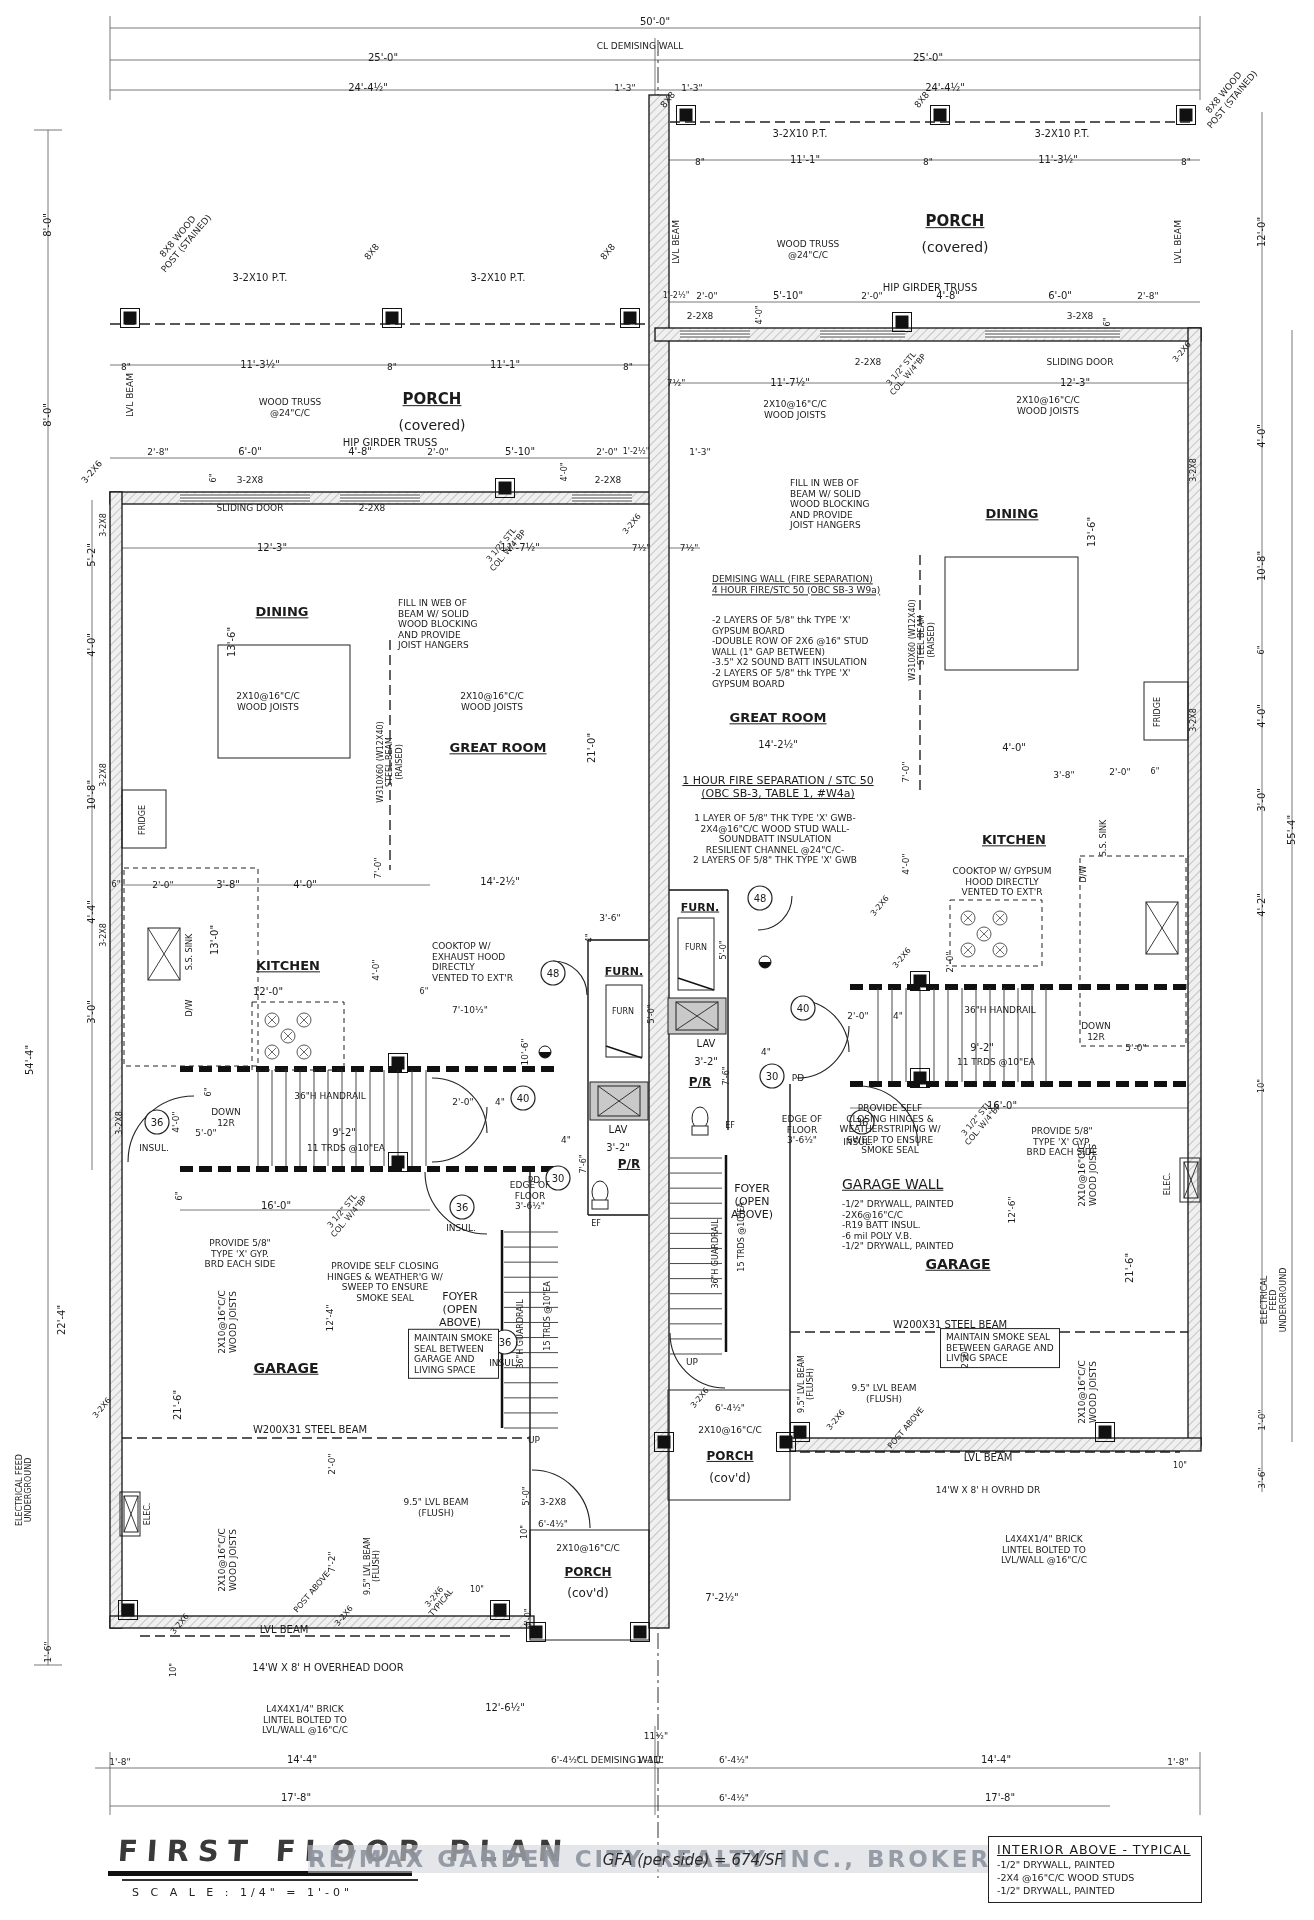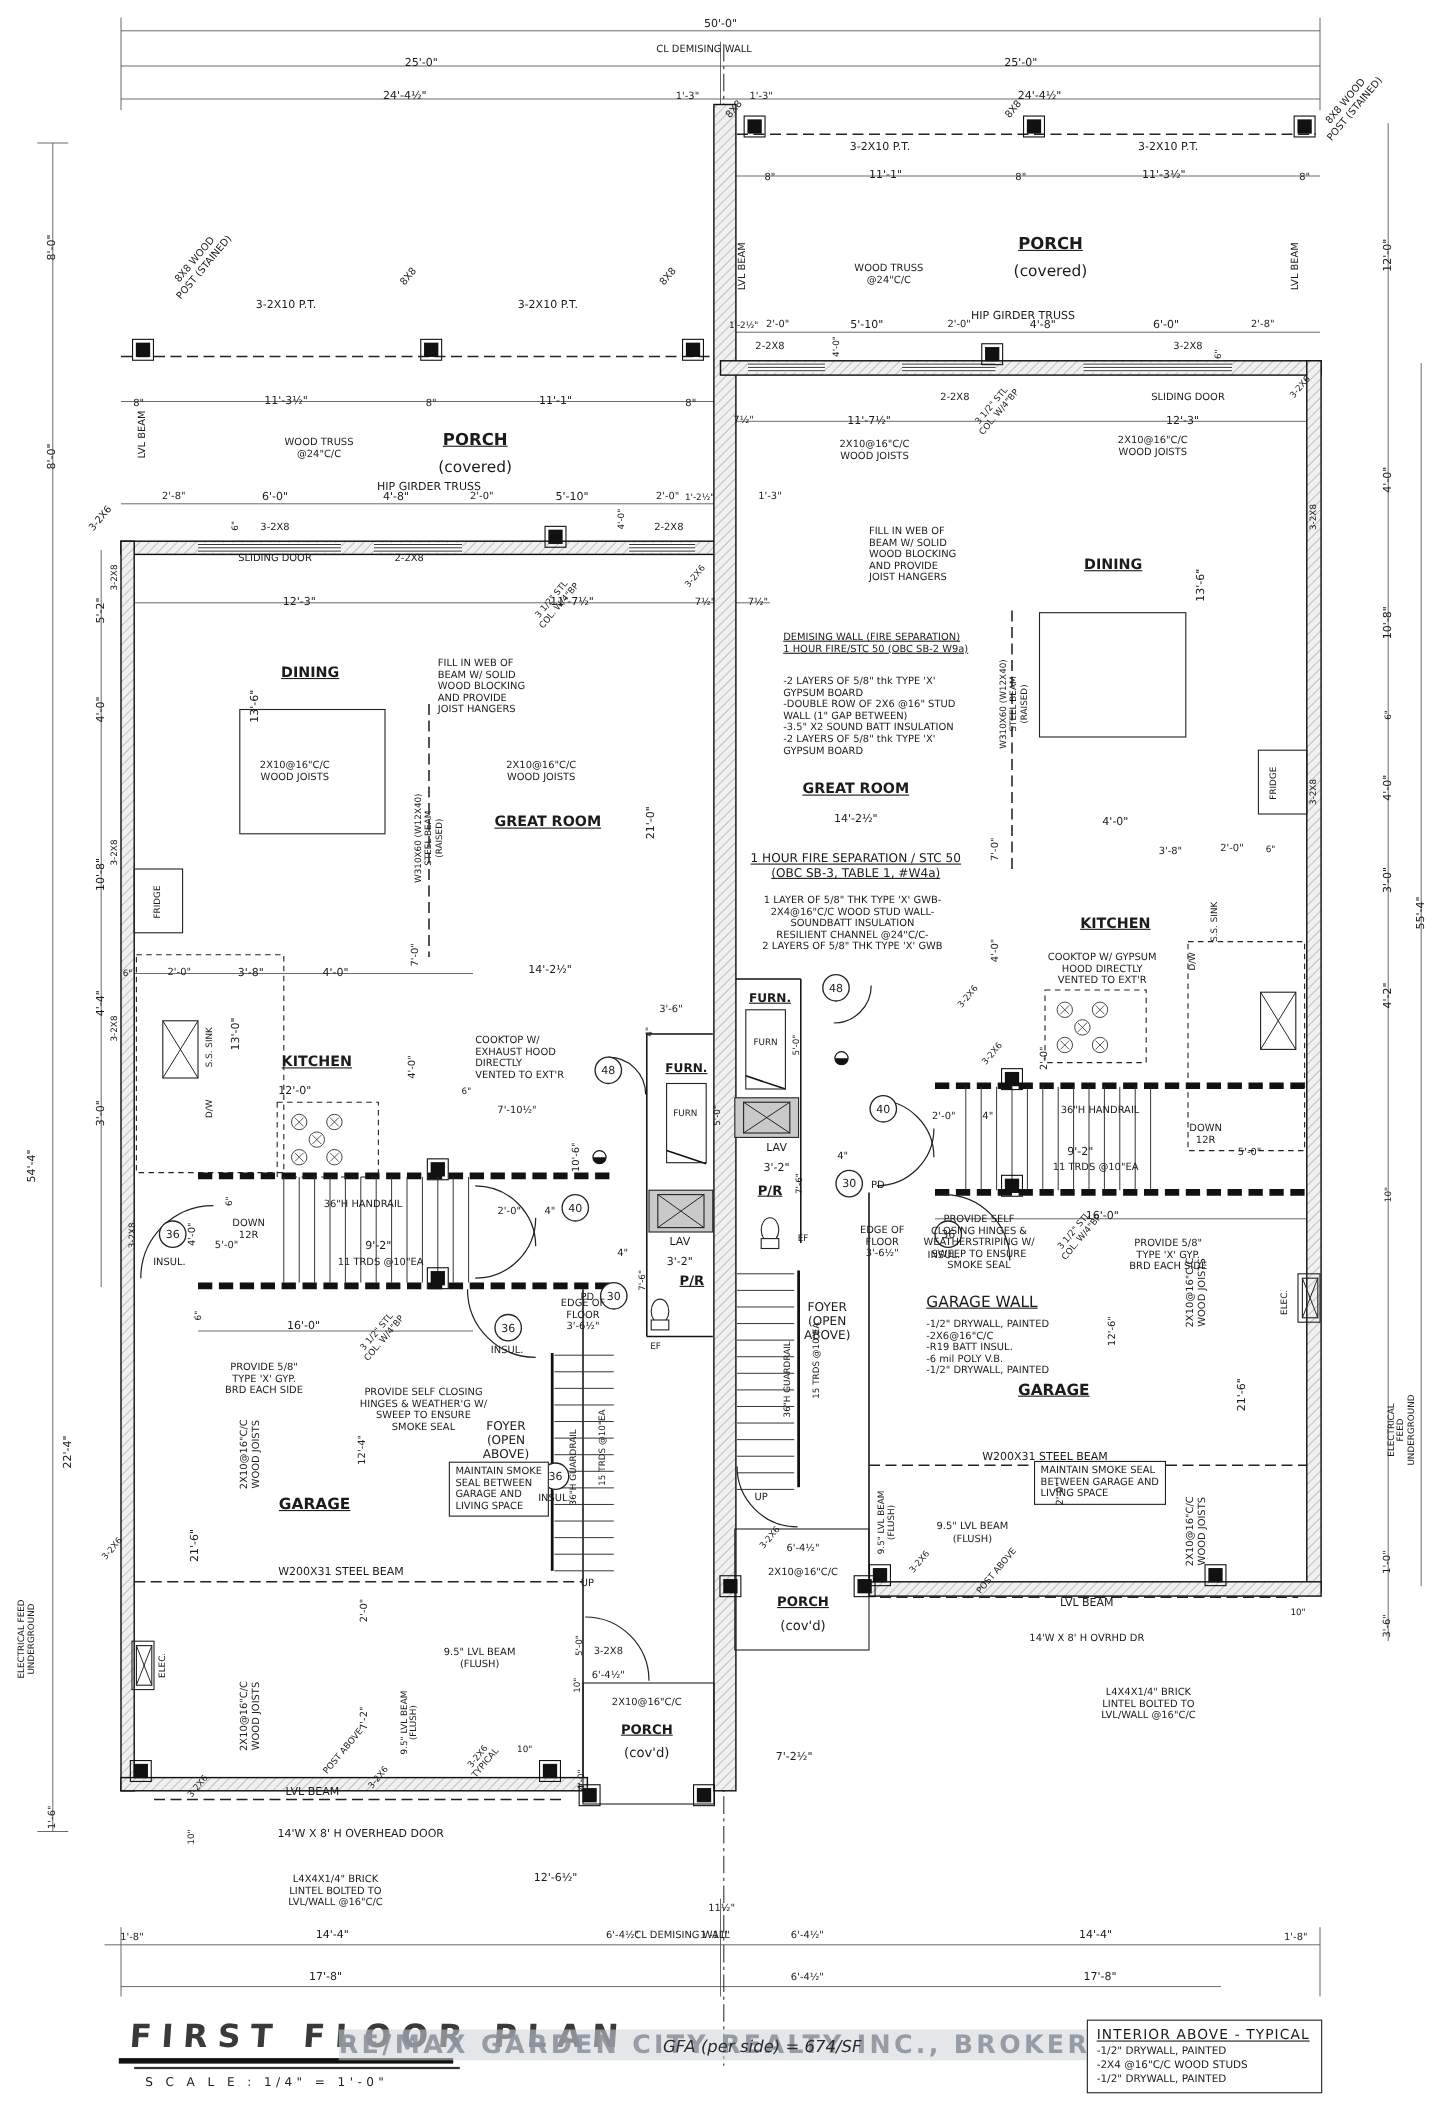--- a/index.html
+++ b/index.html
@@ -555,21 +555,21 @@
       <div class="lbl" style="font-size: 9px; left: 1048px; top: 406px; text-align: center; transform: translate(-50%, -50%);">2X10@16"C/C
 WOOD JOISTS</div>
       <div class="lbl" style="font-size: 13px; text-decoration: underline; left: 1012px; top: 514px; text-align: center; transform: translate(-50%, -50%); font-weight: 700;">DINING</div>
       <div class="lbl" style="font-size: 10px; left: 1092px; top: 532px; text-align: center; transform: translate(-50%, -50%) rotate(-90deg);">13'-6"</div>
       <div class="lbl" style="font-size: 9px; left: 790px; top: 505px; text-align: left; transform: translate(0px, -50%);">FILL IN WEB OF
 BEAM W/ SOLID
 WOOD BLOCKING
 AND PROVIDE
 JOIST HANGERS</div>
       <div class="lbl" style="font-size: 9px; text-decoration: underline; left: 712px; top: 585px; text-align: left; transform: translate(0px, -50%);">DEMISING WALL (FIRE SEPARATION)
-1 HOUR FIRE/STC 50 (OBC SB-2 W9a)</div>
+4 HOUR FIRE/STC 50 (OBC SB-3 W9a)</div>
       <div class="lbl" style="font-size: 9px; left: 712px; top: 652px; text-align: left; transform: translate(0px, -50%);">-2 LAYERS OF 5/8" thk TYPE 'X'
  GYPSUM BOARD
 -DOUBLE ROW OF 2X6 @16" STUD
  WALL (1" GAP BETWEEN)
 -3.5" X2 SOUND BATT INSULATION
 -2 LAYERS OF 5/8" thk TYPE 'X'
  GYPSUM BOARD</div>
       <div class="lbl" style="font-size: 11px; text-decoration: underline; left: 778px; top: 788px; text-align: center; transform: translate(-50%, -50%);">1 HOUR FIRE SEPARATION / STC 50
 (OBC SB-3, TABLE 1, #W4a)</div>
       <div class="lbl" style="font-size: 9px; left: 775px; top: 840px; text-align: center; transform: translate(-50%, -50%);">1 LAYER OF 5/8" THK TYPE 'X' GWB-

